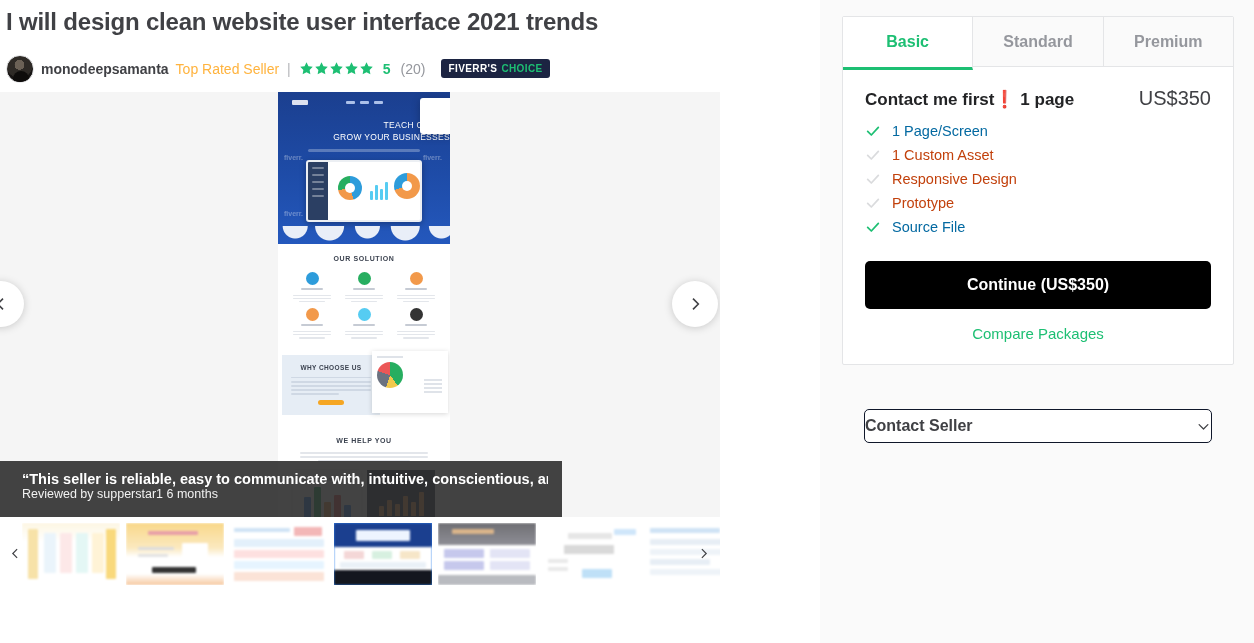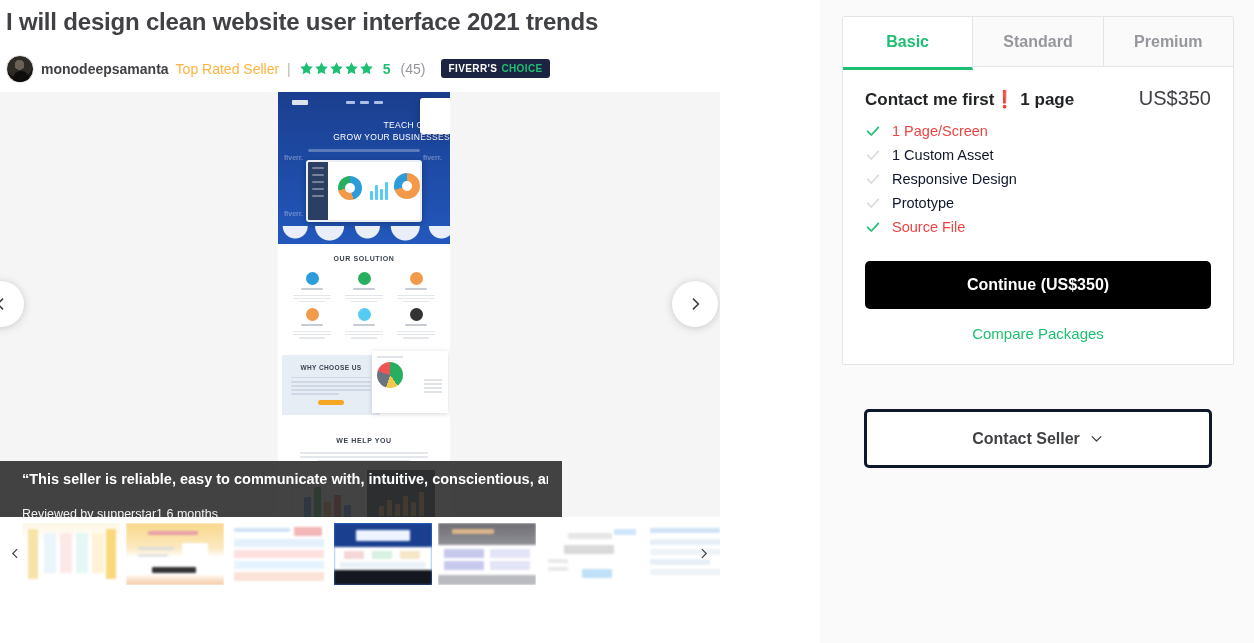--- a/index.html
+++ b/index.html
@@ -154,21 +154,21 @@
   .gal-arrow svg { width: 16px; height: 16px; stroke: #404145; stroke-width: 2.4; fill: none; }
   .gal-prev { left: -22px; }
   .gal-next { right: 2px; }
 
   .review-overlay {
     position: absolute; left: 0; bottom: 0; width: 562px; height: 56px;
     background: rgba(47,47,47,.90);
     color: #fff; padding: 10px 14px 0 22px; z-index: 5;
   }
   .review-quote { font-size: 14.5px; font-weight: 700; white-space: nowrap; overflow: hidden; }
-  .review-by { font-size: 12.5px; font-weight: 400; margin-top: 20px; color: #f1f1f1; }
+  .review-by { font-size: 12.5px; font-weight: 400; margin-top: 0; color: #f1f1f1; }
 
   
   .thumbs {
     position: relative; width: 720px; height: 62px; margin-top: 6px;
     display: flex; gap: 6px; padding-left: 22px; overflow: hidden;
   }
   .thumb { width: 98px; height: 62px; flex: none; position: relative; overflow: hidden; background:#fff;}
   .thumb.sel { outline: 2px solid #2f80ed; outline-offset: -2px; }
   .thumb .blur { position: absolute; inset: 0; filter: blur(1.1px); }
   .tline { position: absolute; height: 3px; border-radius: 1px; }
@@ -201,44 +201,44 @@
   .pkg-name { font-size:17px; font-weight:700; color:#222325; }
   .pkg-name .emoji { color:#e8710a; font-weight:700; }
   .pkg-price { font-size:20px; font-weight:400; color:#404145; }
   .pkg-desc { font-size:15px; color:#62646a; margin-top:32px; line-height:1.4; }
 
   .pkg-meta { display:flex; gap:22px; align-items:center; margin-top:50px; }
   .meta-item { display:flex; align-items:center; gap:7px; font-size:14.5px; font-weight:700; color:#222325; }
   .meta-item svg { width:17px; height:17px; }
 
   .feat-list { margin-top:9px; }
-  .feat { display:flex; align-items:center; gap:11px; height:24px; font-size:14.5px; color:#0f172a; }
-  .feat.on { color:#ef4444; }
+  .feat { display:flex; align-items:center; gap:11px; height:24px; font-size:14.5px; color:#c2410c; }
+  .feat.on { color:#0369a1; }
   .feat svg { width:16px; height:16px; fill:none; stroke-width:2.6; }
   .feat.on svg { stroke:#1dbf73; }
   .feat.off svg { stroke:#dadbdd; }
 
   .continue-btn {
     margin-top:22px; width:100%; height:48px; background:#000; color:#fff;
     border:none; border-radius:5px; font-size:16px; font-weight:700;
     font-family:"Liberation Sans", sans-serif; cursor:pointer;
   }
   .compare {
     display:block; text-align:center; margin-top:16px;
     color:#1dbf73; font-size:15px; font-weight:400; text-decoration:none; cursor:pointer;
   }
 
   .contact-card {
     margin-top:22px; background:#fafafa; border-radius:2px; padding:22px 22px;
   }
   .contact-btn {
-    width:100%; height:59px; background:#fff; border:3px solid #0f172a;
+    width:100%; height:34px; background:#fff; border:1px solid #0f172a;
     border-radius:5px; font-size:16px; font-weight:700; color:#404145;
     font-family:"Liberation Sans", sans-serif; cursor:pointer;
-    display:flex; align-items:center; justify-content:center; gap:9px;
+    display:flex; align-items:center; justify-content:space-between; gap:9px;
   }
   .contact-btn svg{width:15px;height:15px;stroke:#404145;stroke-width:2;fill:none;}
 </style>
 </head>
 <body>
 
 <div class="page">
 
   <div class="left-col">
 
@@ -260,21 +260,21 @@
             <path d="M12 2l3.1 6.3 6.9 1-5 4.9 1.2 6.9L12 17.8 5.8 21.1 7 14.2 2 9.3l6.9-1z"></path>
           </svg>
         <svg viewBox="0 0 24 24">
             <path d="M12 2l3.1 6.3 6.9 1-5 4.9 1.2 6.9L12 17.8 5.8 21.1 7 14.2 2 9.3l6.9-1z"></path>
           </svg>
         <svg viewBox="0 0 24 24">
             <path d="M12 2l3.1 6.3 6.9 1-5 4.9 1.2 6.9L12 17.8 5.8 21.1 7 14.2 2 9.3l6.9-1z"></path>
           </svg>
       </span>
       <span class="rating-num">5</span>
-      <span class="rating-count">(45)</span>
+      <span class="rating-count">(20)</span>
       <span class="choice-badge">
         <span class="a">FIVERR'S</span>
         <span class="b">CHOICE</span>
       </span>
     </div>
 
     <div class="gallery">
 
       <div class="slide-img">
 

